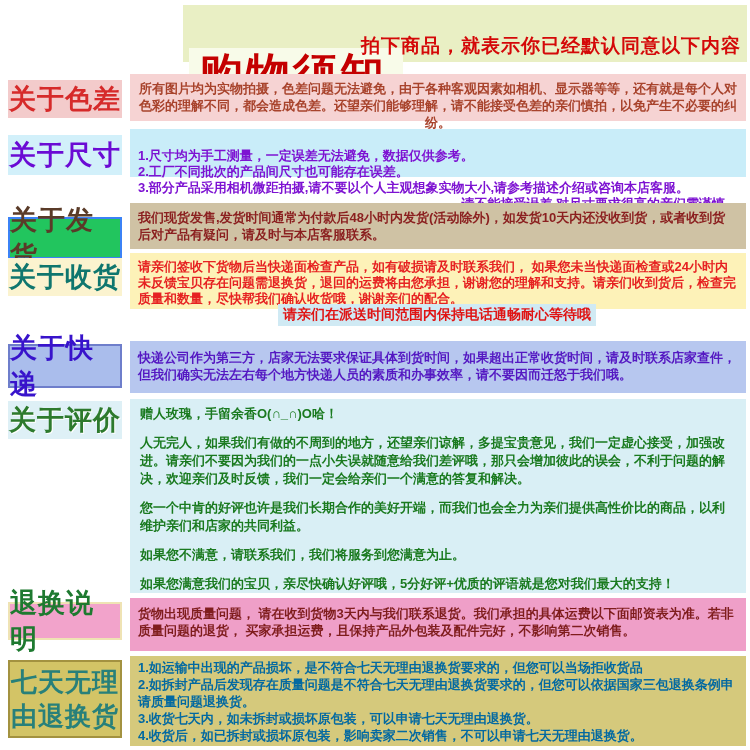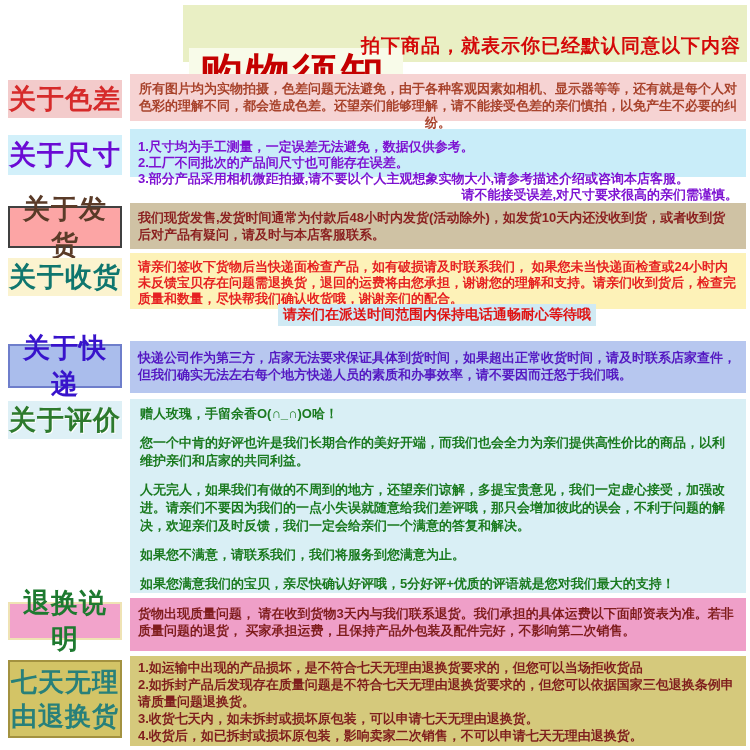--- a/index.html
+++ b/index.html
@@ -13,36 +13,36 @@
   
   .hdr { position:absolute; left:183px; top:5px; width:564px; height:57px; background:#e9efc4; }
   .hdr-titlebox { position:absolute; left:6px; top:3px; height:51px; background:#f8fbe9; padding:0 16px 0 10px; display:flex; align-items:center;margin-top:40px; }
   .hdr-title { font-size:44px; color:#c40000; letter-spacing:3px; line-height:48px; white-space:nowrap; }
   .hdr-sub { position:absolute; right:6px; bottom:3px; font-size:19px; color:#d40808; letter-spacing:1px; white-space:nowrap; }
 
   
   .label {
     position:absolute; left:8px; width:114px;
     display:flex; align-items:center; justify-content:center;
-    font-size:27px; letter-spacing:1px; text-align:center;
+    font-size:27px; letter-spacing:1px; 
   }
   .sbody { position:absolute; left:130px; width:616px; font-size:13px; }
   .sbody p { margin:0; }
 
   
   .l1 { top:80px; height:38px; background:#f3cbcb; color:#d62a2a; }
   .b1 { top:74px; height:47px; background:#f6d3d3; color:#a8432c; line-height:17px; padding:6px 8px 8px 8px;text-align:center; }
 
   
   .l2 { top:135px; height:40px; background:#d2f0fa; color:#6b0bd4; }
-  .b2 { top:129px; height:48px; background:#c9edf9; color:#7d12d2; line-height:16px; padding:10px 8px 0 8px; }
+  .b2 { top:129px; height:48px; background:#c9edf9; color:#7d12d2; line-height:16px; padding:19px 8px 0 8px; }
   .b2 .align-right { text-align:right; }
 
   
-  .l3 { top:206px; height:42px; background:#fca5a5; color:#5a3b28; border:2px solid #404040; }
+  .l3 { top:217px; height:42px; background:#22c55e; color:#5a3b28; border:2px solid #3b82f6; }
   .b3 { top:203px; height:46px; background:#cfc2a4; color:#8b2020; line-height:17px; padding:6px 8px 0 8px; }
 
   
   .l4 { top:258px; height:38px; background:#fbf3cf; color:#0f766e; }
   .b4 { top:253px; height:56px; background:#fdf2b8; color:#e62222; line-height:16px; padding:6px 8px 16px 8px; }
 
   
   .notice-strip {
     position:absolute; left:278px; top:304px;
     background:#d0eaf4; color:#e01414; font-size:14px;
@@ -58,21 +58,21 @@
   .b6 { top:399px; height:194px; background:#d9eff5; color:#1a7a1f; line-height:18px; padding:6px 10px 0 10px; }
   .b6 p { margin-bottom:11px; }
   .b6 p:last-child { margin-bottom:0; }
 
   
   .l7 { top:602px; height:38px; background:#f2a3cb; color:#1e7a30; border:2px solid #efe3b4; }
   .b7 { top:598px; height:53px; background:#ef9fc8; color:#7f1d1d; line-height:17px; padding:7px 8px 0 8px; }
 
   
   .l8 { top:660px; height:78px; background:#d3c466; color:#28807a; border:2px solid #a39240; font-size:26px; white-space:pre-line; line-height:34px; }
-  .b8 { top:656px; height:90px; background:#d5c97c; color:#7f1d1d; line-height:17px; padding:3px 8px 0 8px; }
+  .b8 { top:656px; height:90px; background:#d5c97c; color:#0369a1; line-height:17px; padding:3px 8px 0 8px; }
 </style>
 </head>
 <body>
 
 <div id="page">
 
   <div class="hdr">
     <div class="hdr-titlebox">
       <span class="hdr-title">购物须知</span>
     </div>
@@ -105,22 +105,22 @@
   <div class="notice-strip">请亲们在派送时间范围内保持电话通畅耐心等待哦</div>
 
   <div class="label l5">关于快递</div>
   <div class="sbody b5">
     <p>快递公司作为第三方，店家无法要求保证具体到货时间，如果超出正常收货时间，请及时联系店家查件，但我们确实无法左右每个地方快递人员的素质和办事效率，请不要因而迁怒于我们哦。</p>
   </div>
 
   <div class="label l6">关于评价</div>
   <div class="sbody b6">
     <p>赠人玫瑰，手留余香O(∩_∩)O哈！</p>
+    <p>人无完人，如果我们有做的不周到的地方，还望亲们谅解，多提宝贵意见，我们一定虚心接受，加强改进。请亲们不要因为我们的一点小失误就随意给我们差评哦，那只会增加彼此的误会，不利于问题的解决，欢迎亲们及时反馈，我们一定会给亲们一个满意的答复和解决。</p>
     <p>您一个中肯的好评也许是我们长期合作的美好开端，而我们也会全力为亲们提供高性价比的商品，以利维护亲们和店家的共同利益。</p>
-    <p>人无完人，如果我们有做的不周到的地方，还望亲们谅解，多提宝贵意见，我们一定虚心接受，加强改进。请亲们不要因为我们的一点小失误就随意给我们差评哦，那只会增加彼此的误会，不利于问题的解决，欢迎亲们及时反馈，我们一定会给亲们一个满意的答复和解决。</p>
     <p>如果您不满意，请联系我们，我们将服务到您满意为止。</p>
     <p>如果您满意我们的宝贝，亲尽快确认好评哦，5分好评+优质的评语就是您对我们最大的支持！</p>
   </div>
 
   <div class="label l7">退换说明</div>
   <div class="sbody b7">
     <p>货物出现质量问题， 请在收到货物3天内与我们联系退货。我们承担的具体运费以下面邮资表为准。若非质量问题的退货， 买家承担运费，且保持产品外包装及配件完好，不影响第二次销售。</p>
   </div>
 
   <div class="label l8">七天无理

